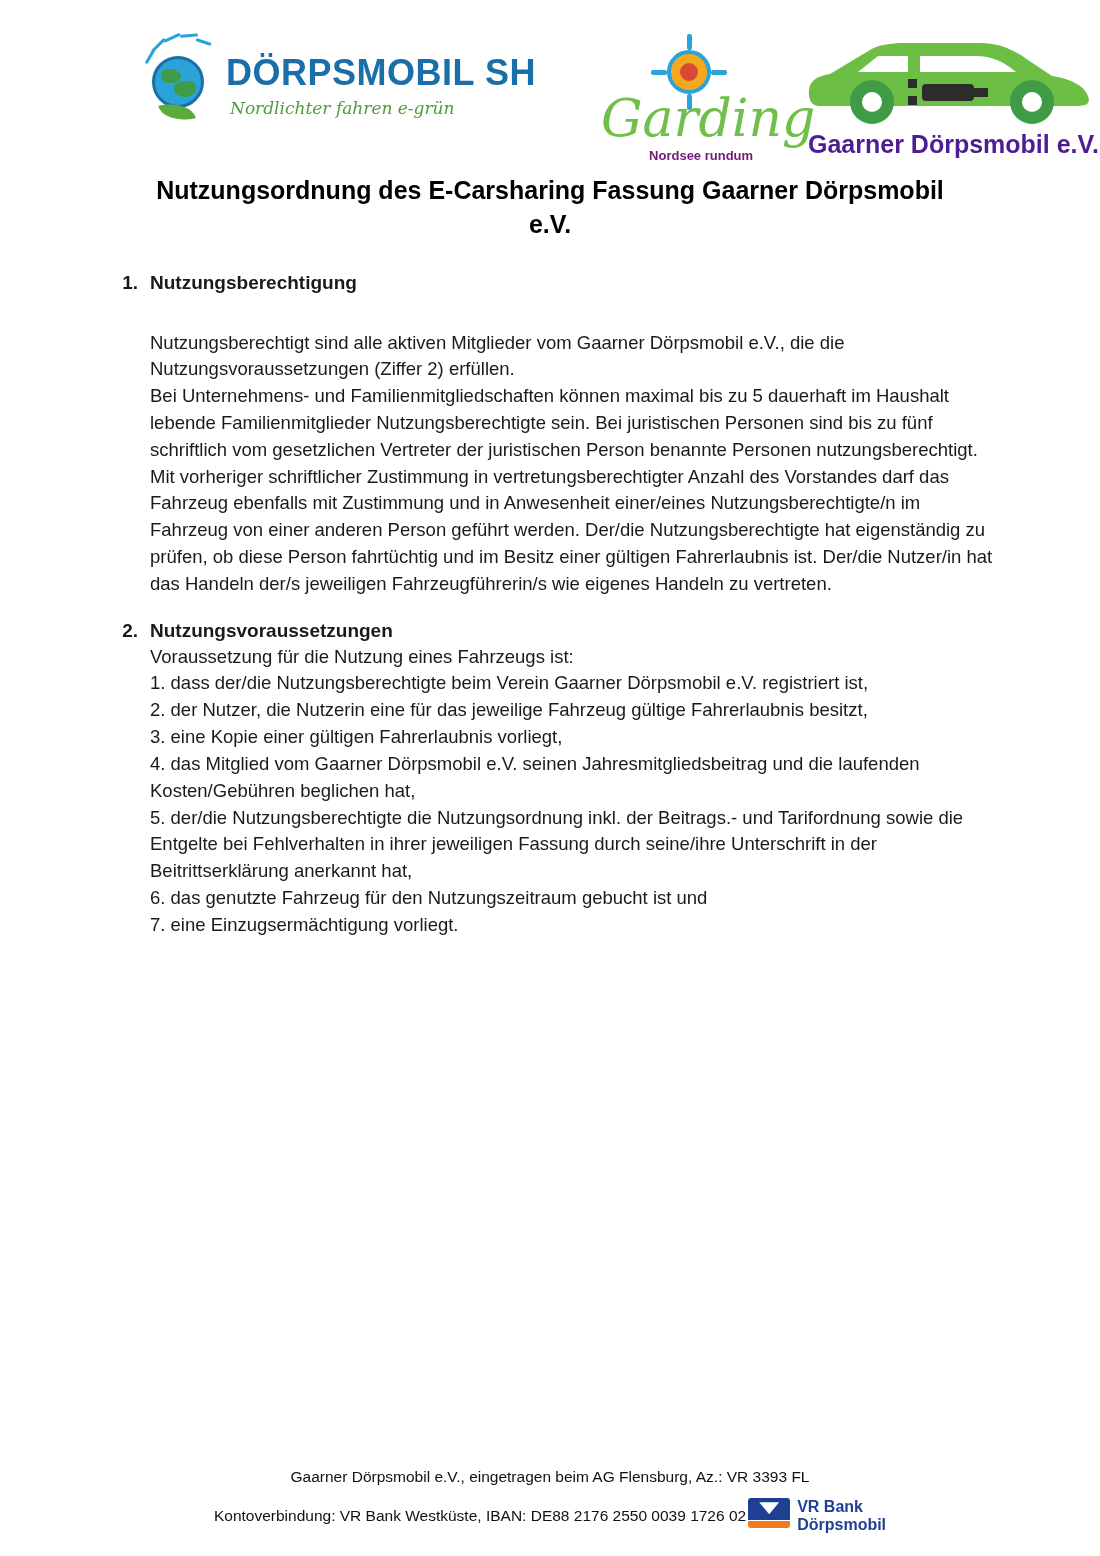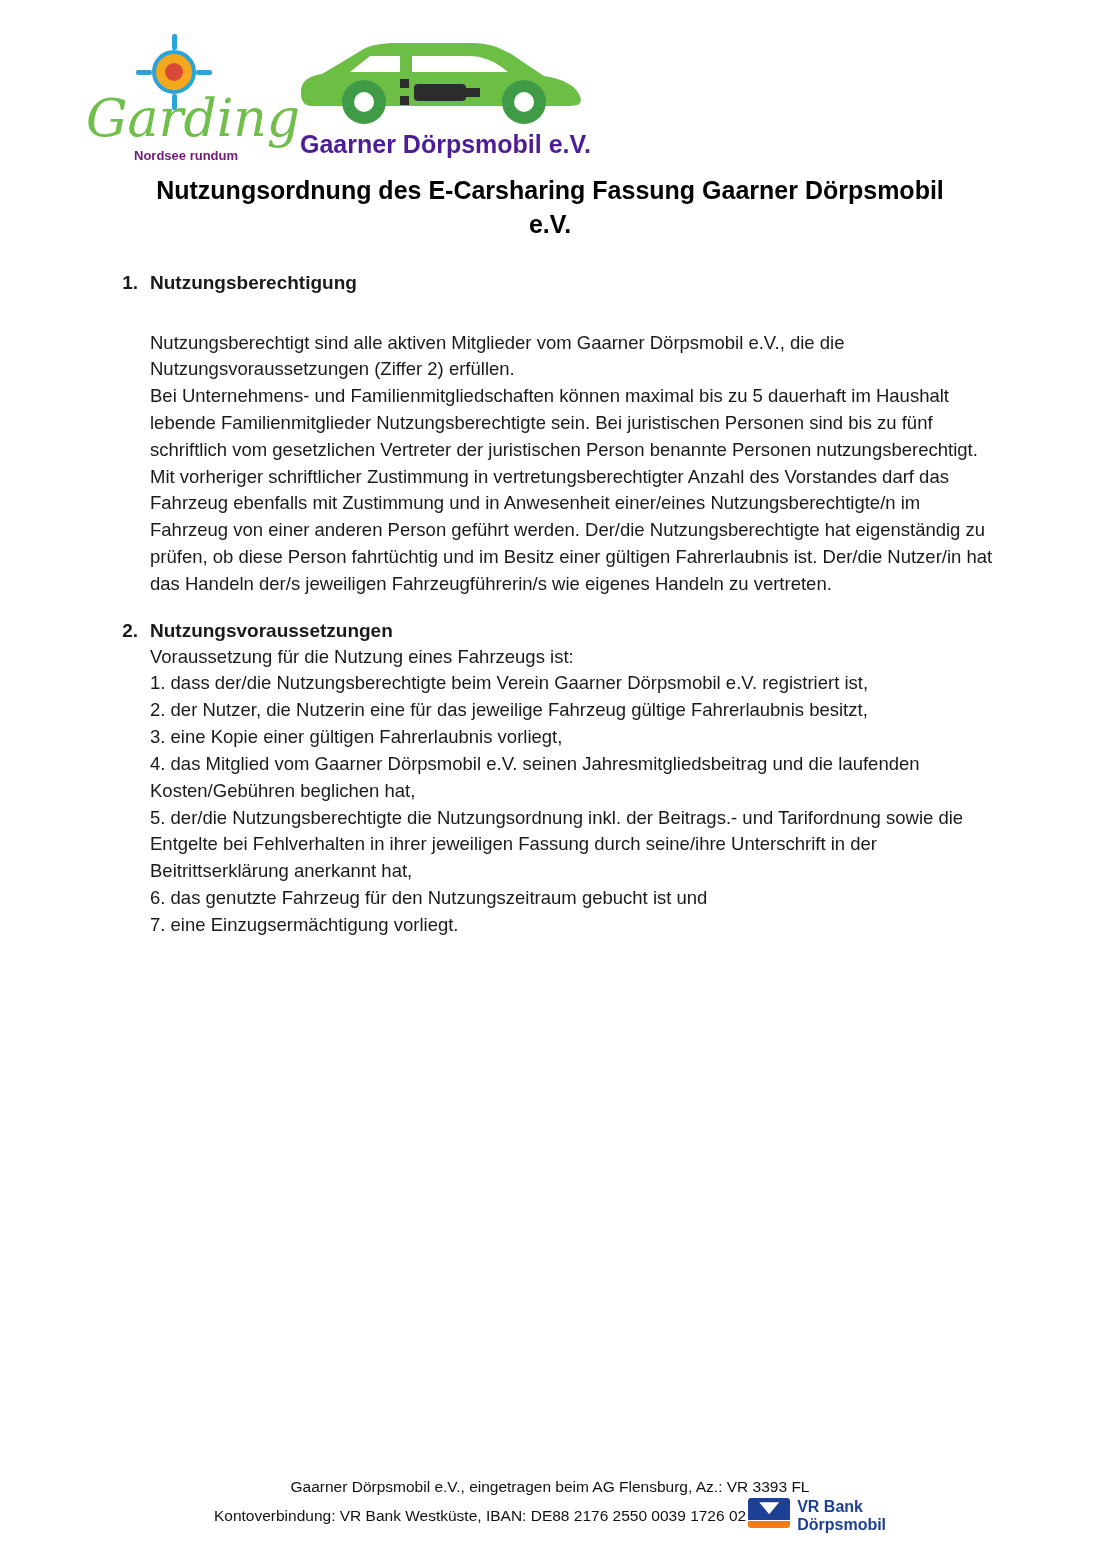--- a/index.html
+++ b/index.html
@@ -239,21 +239,21 @@
   
   .footer {
     position: absolute;
     left: 0;
     right: 0;
     bottom: 22px;
     text-align: center;
     font-size: 15.5px;
     color: #111;
   }
-  .footer .line1 { margin-bottom: 2px; }
+  .footer .line1 { margin-bottom: 12px; }
   .footer .line2 {
     display: flex;
     align-items: center;
     justify-content: center;
     gap: 2px;
   }
   .vrbank {
     display: flex;
     gap: 7px;
   }
@@ -291,20 +291,36 @@
     font-weight: bold;
     font-size: 16px;
     color: #1d3f94;
   }
 </style>
 </head>
 <body>
 
 <div class="logo-bar">
 
+  <div class="logo-doerps">
+    <div class="rays">
+      <div class="ray" style="left:2px;  top:28px; width:16px; transform:rotate(-60deg);"></div>
+      <div class="ray" style="left:8px;  top:16px; width:18px; transform:rotate(-45deg);"></div>
+      <div class="ray" style="left:20px; top:6px;  width:18px; transform:rotate(-25deg);"></div>
+      <div class="ray" style="left:36px; top:1px;  width:18px; transform:rotate(-5deg);"></div>
+      <div class="ray" style="left:52px; top:4px;  width:16px; transform:rotate(18deg);"></div>
+    </div>
+    <div class="globe"></div>
+    <div class="leaf"></div>
+    <div class="wordmark">
+      <span>DÖRPSMOBIL</span>
+      <span class="sh">SH</span>
+    </div>
+    <div class="tagline">Nordlichter fahren e-grün</div>
+  </div>
 
   <div class="logo-garding">
     <div class="compass">
       <div class="needle n-top"></div>
       <div class="needle n-bot"></div>
       <div class="needle n-left"></div>
       <div class="needle n-right"></div>
       <div class="ring"></div>
       <div class="dot"></div>
     </div>

